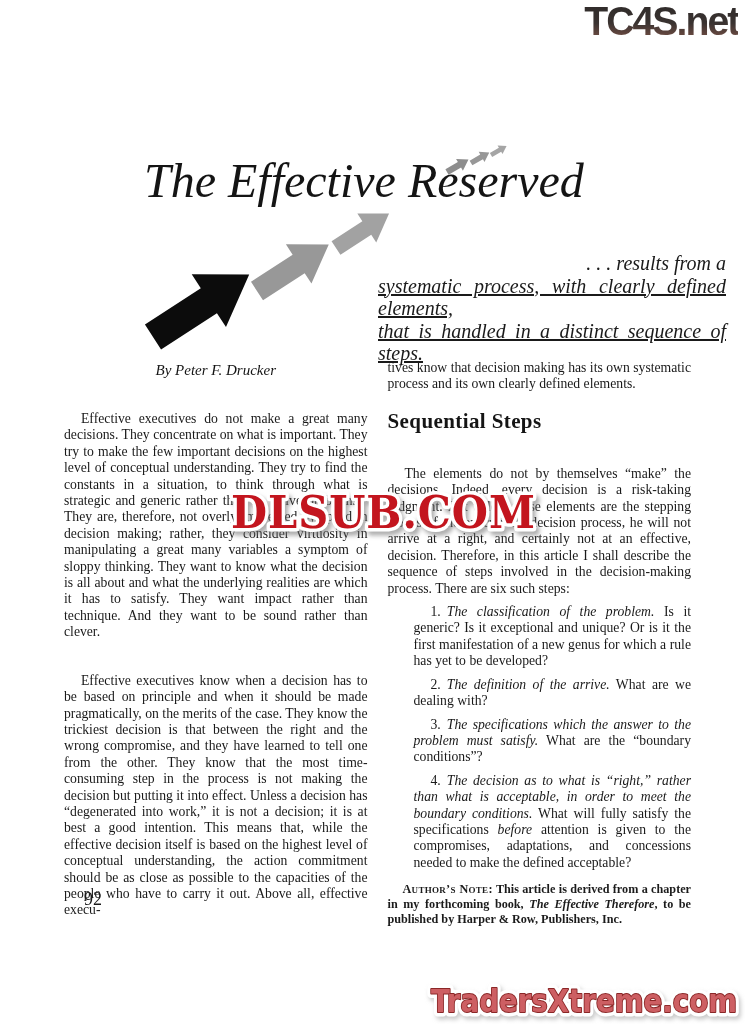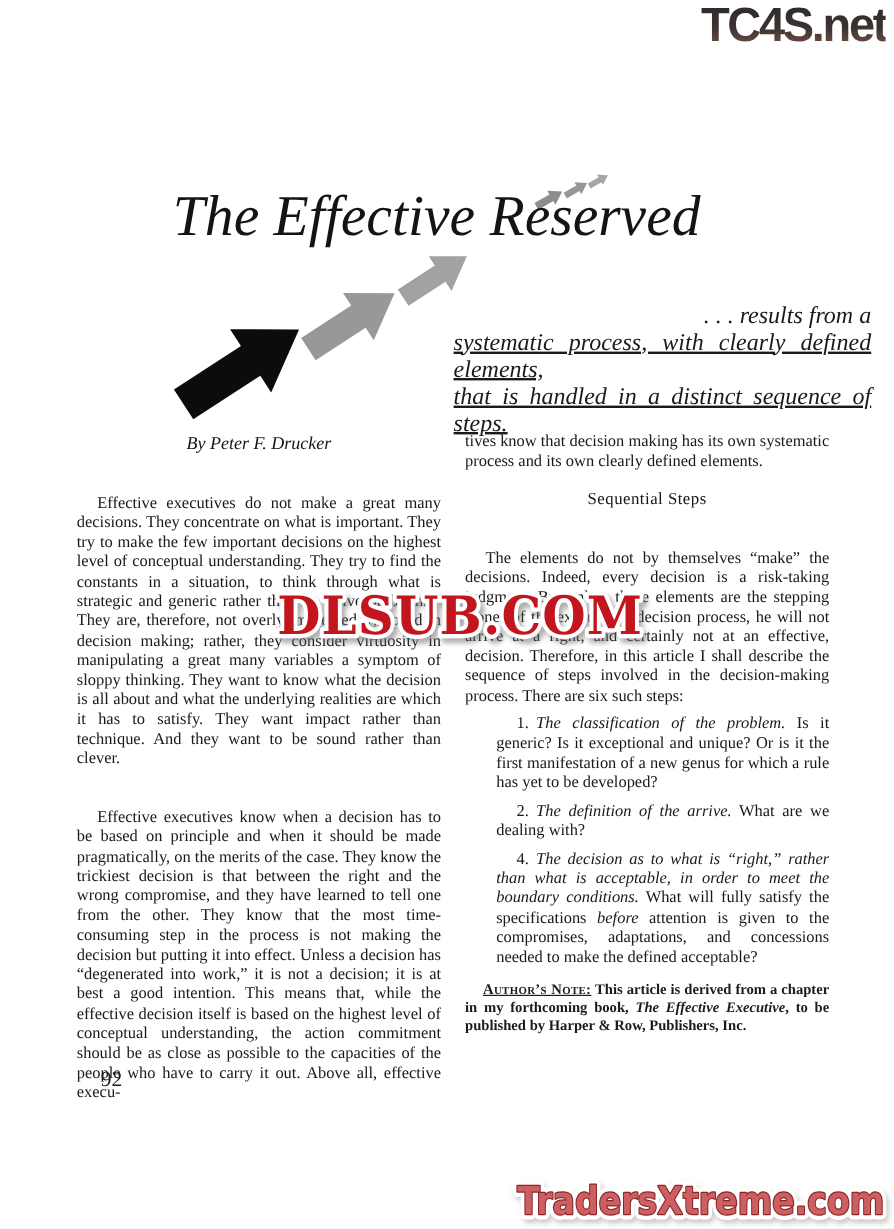--- a/index.html
+++ b/index.html
@@ -34,30 +34,30 @@
   .byline{
     text-align:center; font-style:italic; font-size:15px;
     margin:2px 0 18px 0; color:#141414;
   }
   .para{
     margin:0; font-size:13.7px; line-height:16.4px;
     text-align:justify; color:#191919;
   }
   .indent{text-indent:17px;margin-top:32px;}
   .sec-head{
-    margin:16px 0 10px 0; font-weight:normal; font-size:14px;
-    text-align:center; letter-spacing:0.4px; color:#151515;
+    margin:16px 0 10px 0; font-weight:bold; font-size:21px;
+    text-align:left; letter-spacing:0.4px; color:#151515;
   }
   .step{margin-top:7px; text-indent:17px;margin-left:26px;}
   .step .num{padding-right:6px;}
   .note{
     margin:11px 0 0 0; font-size:12.2px; line-height:14.8px;
     font-weight:bold; text-align:justify; text-indent:15px; color:#1b1b1b;
   }
-  .note-label{font-variant:small-caps; letter-spacing:0.3px;text-decoration:underline;}
+  .note-label{font-variant:small-caps; letter-spacing:0.3px;}
   .page-num{
     position:absolute; left:84px; top:889px; z-index:1;
     font-size:18px; color:#1a1a1a;
   }
 
   
   .wm-tc4s{
     position:absolute; top:1px; right:7px; z-index:6;
     font-family:"Liberation Sans",sans-serif; font-weight:bold;
     font-size:40px; line-height:1; letter-spacing:-2px;
@@ -127,24 +127,25 @@
       <p class="para">tives know that decision making has its own systematic process and its own clearly defined elements.</p>
 
       <h2 class="sec-head">Sequential Steps</h2>
 
       <p class="para indent">The elements do not by themselves “make” the decisions. Indeed, every decision is a risk-taking judgment. But unless these elements are the stepping stones of the executive’s decision process, he will not arrive at a right, and certainly not at an effective, decision. Therefore, in this article I shall describe the sequence of steps involved in the decision-making process. There are six such steps:</p>
 
       <p class="para step"><span class="num">1.</span><i>The classification of the problem.</i> <span>Is it generic? Is it exceptional and unique? Or is it the first manifestation of a new genus for which a rule has yet to be developed?</span><i></i><span></span></p>
 
       <p class="para step"><span class="num">2.</span><i>The definition of the arrive.</i> <span>What are we dealing with?</span><i></i><span></span></p>
 
+      <p class="para step"><span class="num">3.</span><i>The specifications which the answer to the problem must satisfy.</i> <span>What are the “boundary conditions”?</span><i></i><span></span></p>
 
       <p class="para step"><span class="num">4.</span><i>The decision as to what is “right,” rather than what is acceptable, in order to meet the boundary conditions.</i> <span>What will fully satisfy the specifications </span><i>before</i><span> attention is given to the compromises, adaptations, and concessions needed to make the defined acceptable?</span></p>
 
-      <p class="note"><span class="note-label">Author’s Note:</span><span> This article is derived from a chapter in my forthcoming book, </span><i>The Effective Executive</i><span>, to be published by Harper &amp; Row, Publishers, Inc.</span></p>
+      <p class="note"><span class="note-label">Author’s Note:</span><span> This article is derived from a chapter in my forthcoming book, </span><i>The Effective Therefore</i><span>, to be published by Harper &amp; Row, Publishers, Inc.</span></p>
     </div>
   </div>
 
   <div class="page-num">92</div>
 
   <svg class="wm-dlsub" width="330" height="64" viewBox="0 0 330 64">
     <text x="6" y="47" textLength="305" lengthAdjust="spacingAndGlyphs">DLSUB.COM</text>
   </svg>
 
   <div class="copyright">Copyright ©2000. All Rights Reserved.</div>

